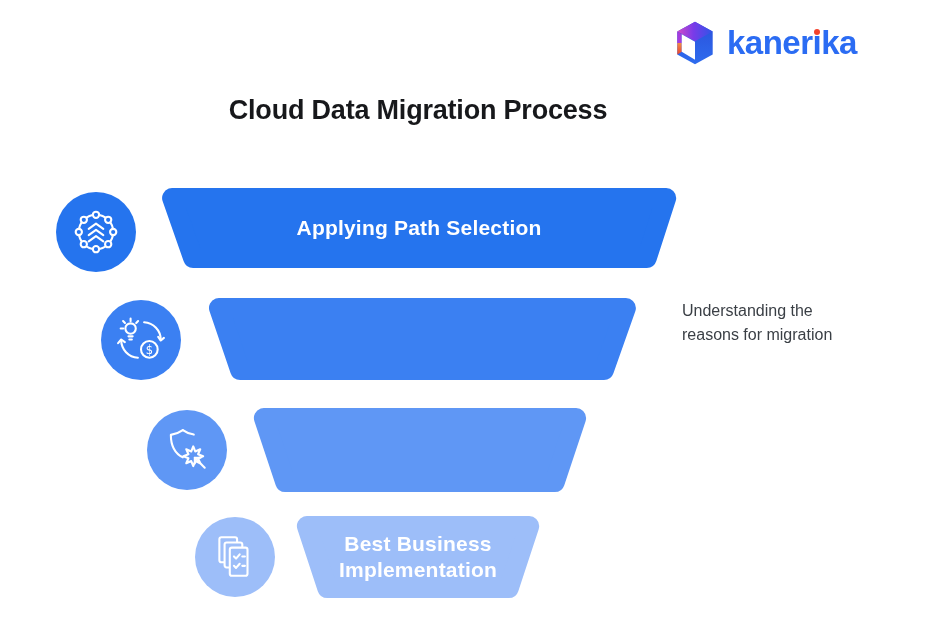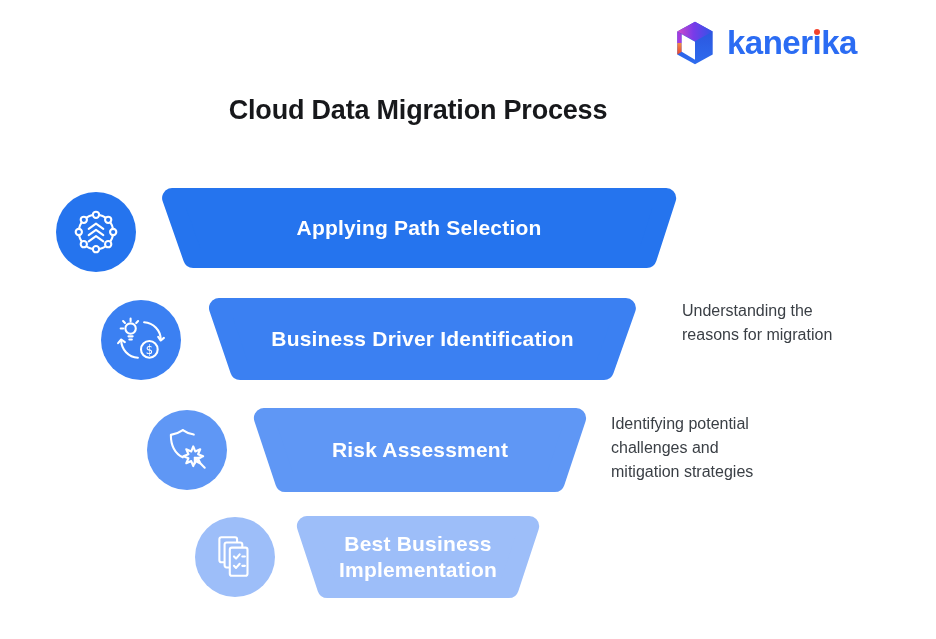--- a/index.html
+++ b/index.html
@@ -107,40 +107,35 @@
       <text x="32" y="37.5" font-size="11" fill="#fff" stroke="none" text-anchor="middle" font-family="DejaVu Sans, sans-serif">$</text>
       <path d="M27 7 a17 17 0 0 1 16 17"></path>
       <path d="M40.5 21 L43 24.5 L46 22" stroke-linejoin="round"></path>
       <path d="M21 41 a17 17 0 0 1 -16 -17"></path>
       <path d="M2 27 L5 23.5 L8.5 26" stroke-linejoin="round"></path>
     </svg>
   </div>
   <svg class="bar bar2">
     <polygon points="14.0,10 420.9,10 399.0,72 35.1,72" stroke-width="20" stroke-linejoin="round" fill="#3B80F2" stroke="#3B80F2"></polygon>
   </svg>
-  <div class="bar-label label2">Business Driver Identification</div>
   <div class="desc desc2">Understanding the
 reasons for migration</div>
 
   <div class="badge badge3" style="background: rgb(95, 151, 245);">
     <svg viewBox="0 0 48 48" fill="none" stroke="#fff" stroke-width="2" stroke-linejoin="round" stroke-linecap="round">
       <path d="M20 5 C16.5 7.5 12 9 8.5 9.5 C8.5 19 11 26.5 20 31"></path>
       <path d="M20 5 C23 7.2 27 8.6 30.5 9.2"></path>
       <polygon points="39.5,30 34.6,31.9 36.7,36.7 31.9,34.6 30,39.5 28.1,34.6 23.3,36.7 25.4,31.9 20.5,30 25.4,28.1 23.3,23.3 28.1,25.4 30,20.5 31.9,25.4 36.7,23.3 34.6,28.1"></polygon>
       <path d="M41 41 L31.5 31.5"></path>
       <path d="M31.5 37 L31.5 31.5 L37 31.5"></path>
     </svg>
   </div>
   <svg class="bar bar3">
     <polygon points="13.9,10 326.1,10 304.8,74 35.2,74" stroke-width="20" stroke-linejoin="round" fill="#5F97F5" stroke="#5F97F5"></polygon>
   </svg>
-  <div class="bar-label label3">Risk Assessment</div>
-  <div class="desc desc3">Identifying potential
-challenges and
-mitigation strategies</div>
 
   <div class="badge badge4" style="background: rgb(157, 190, 249);">
     <svg viewBox="0 0 48 48" fill="none" stroke="#fff" stroke-width="2" stroke-linejoin="round" stroke-linecap="round">
       <rect x="9" y="5" width="17" height="24" rx="2"></rect>
       <rect x="14" y="10" width="17" height="24" rx="2" fill="#9DBEF9"></rect>
       <rect x="19" y="15" width="17" height="27" rx="2" fill="#9DBEF9"></rect>
       <path d="M23 23.5 l2 2 3.5-4"></path>
         <path d="M31 23.5 h2.5"></path>
       <path d="M23 32.5 l2 2 3.5-4"></path>
         <path d="M31 32.5 h2.5"></path>

